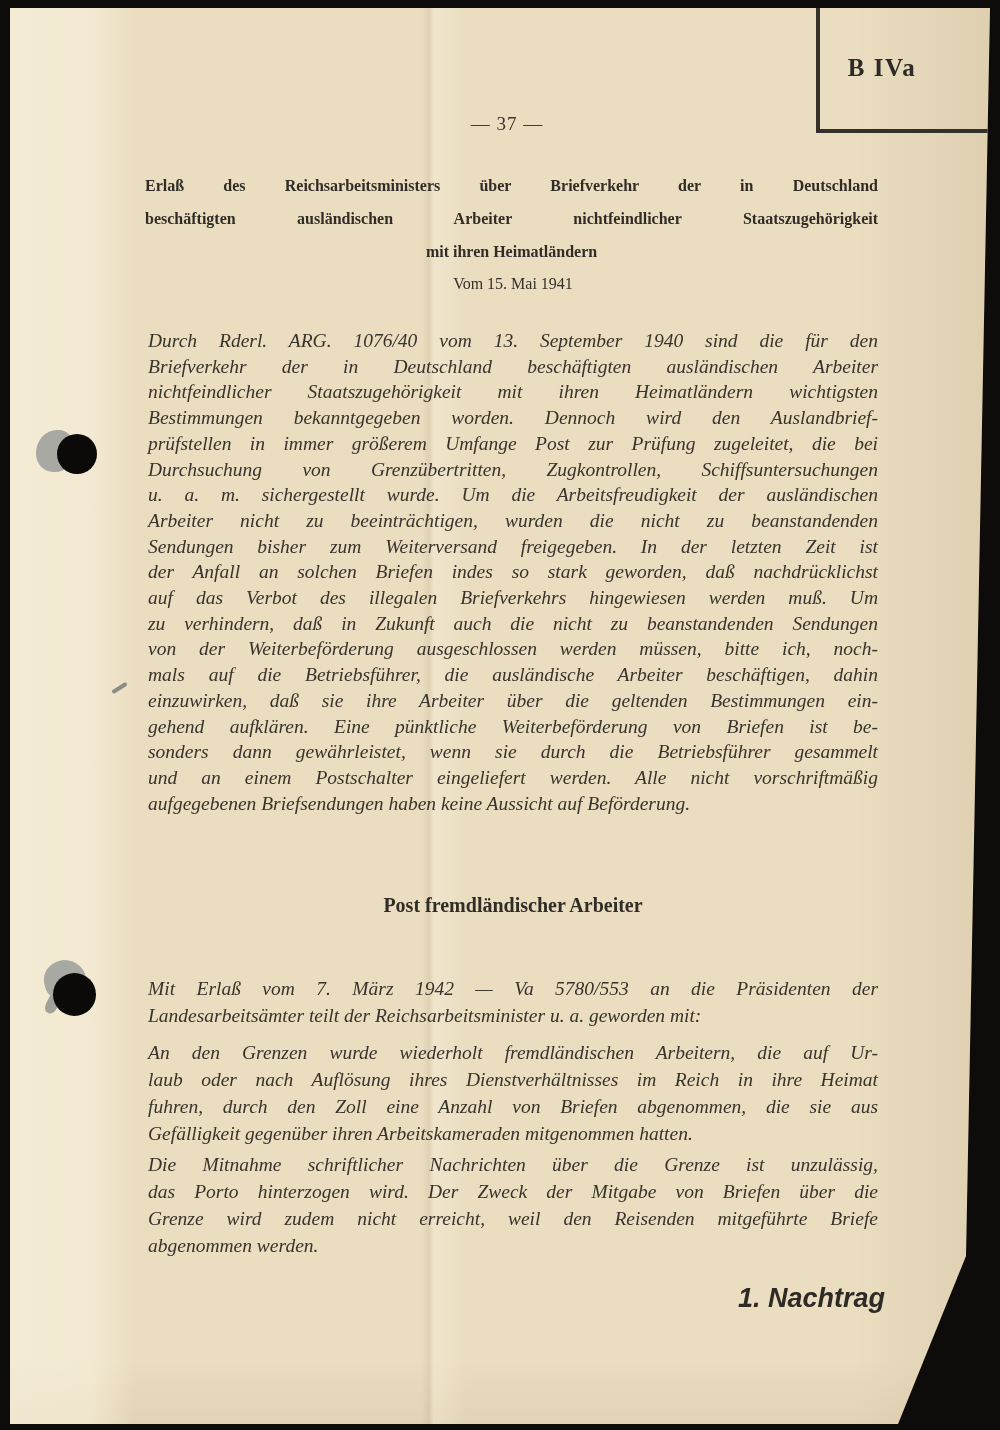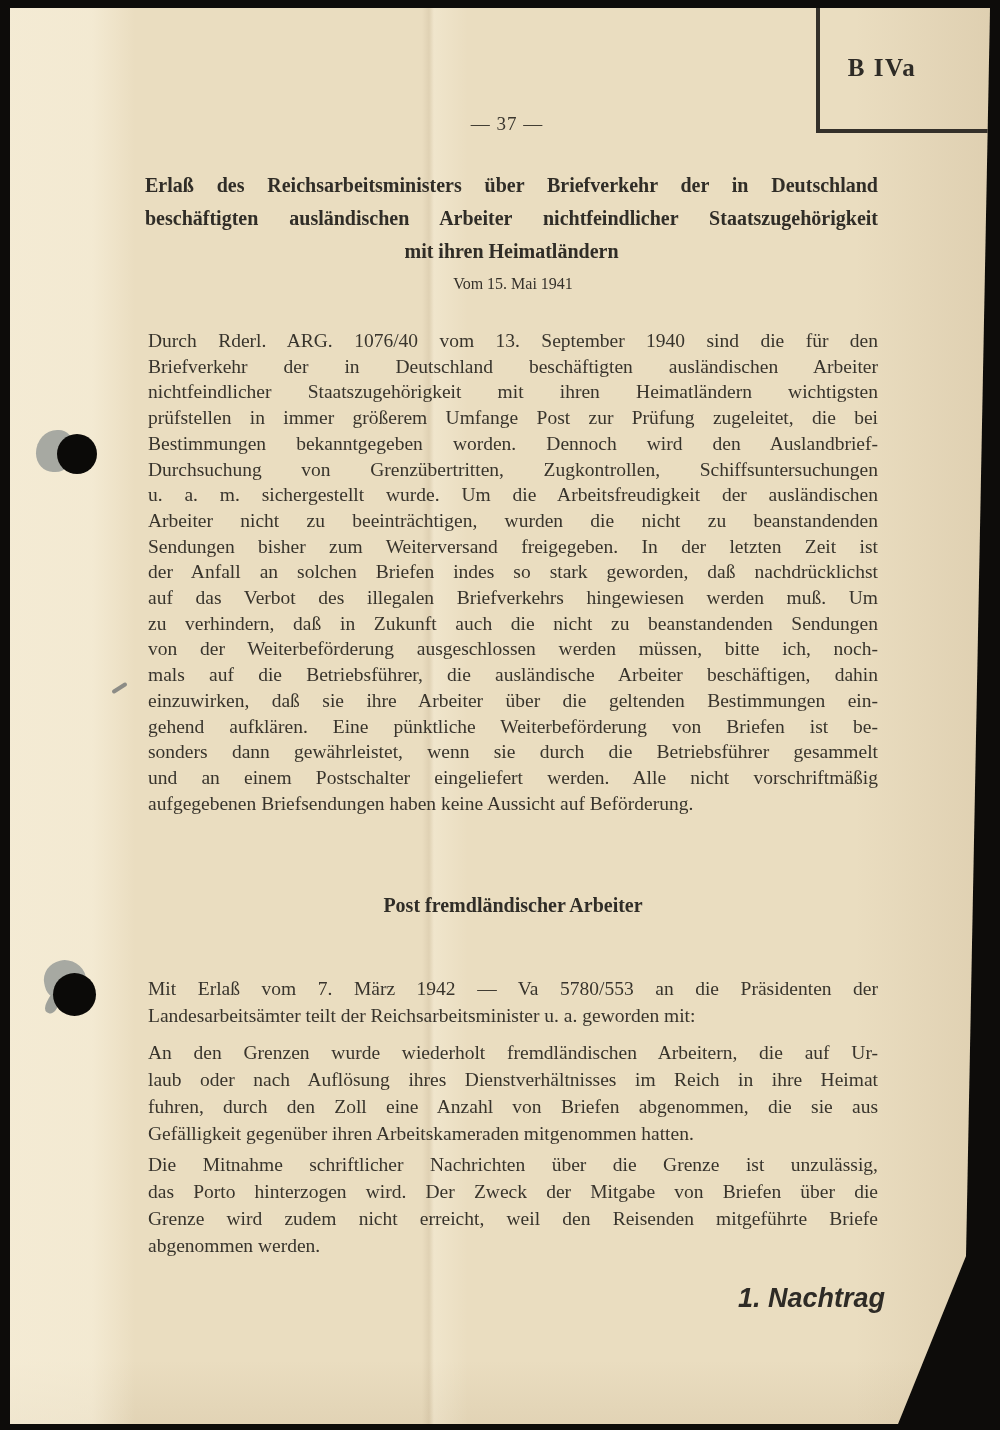--- a/index.html
+++ b/index.html
@@ -38,36 +38,37 @@
   .page-number {
     position: absolute;
     left: 148px; top: 113px; width: 718px;
     text-align: center;
     font-size: 19px; letter-spacing: 1px;
     color: #3a362e;
   }
   .doc-title {
     position: absolute;
     left: 145px; top: 169px; width: 733px;
-    font-weight: bold; font-size: 20px; line-height: 33px;
+    font-weight: bold; font-size: 16px; line-height: 33px;
     color: #302d27;
   }
   .doc-title .line { text-align-last: justify; }
   .doc-title .line:last-child { text-align: center; text-align-last: center; }
   .date-line {
     position: absolute;
     left: 148px; top: 275px; width: 730px;
     text-align: center; font-size: 16px;
     color: #35312a;
   }
   .para {
     position: absolute;
     left: 148px; width: 730px;
     font-size: 19.5px;
     color: #38342c;
+    font-style: italic;
   }
   .para .line { text-align-last: justify; }
   .para .line:last-child { text-align-last: left; }
   .p1 { top: 328px; line-height: 25.7px; }
   .p2 { top: 975px; line-height: 27px; }
   .p3 { top: 1039px; line-height: 27px; }
   .p4 { top: 1151px; line-height: 27px; }
   .section-heading {
     position: absolute;
     left: 148px; top: 894px; width: 730px;
@@ -122,22 +123,22 @@
         <div class="line">beschäftigten ausländischen Arbeiter nichtfeindlicher Staatszugehörigkeit</div>
         <div class="line">mit ihren Heimatländern</div>
       </div>
 
     <div class="date-line">Vom 15. Mai 1941</div>
 
     <div class="para p1">
         <div class="line">Durch Rderl. ARG. 1076/40 vom 13. September 1940 sind die für den</div>
         <div class="line">Briefverkehr der in Deutschland beschäftigten ausländischen Arbeiter</div>
         <div class="line">nichtfeindlicher Staatszugehörigkeit mit ihren Heimatländern wichtigsten</div>
+        <div class="line">Bestimmungen bekanntgegeben worden. Dennoch wird den Auslandbrief-</div>
         <div class="line">prüfstellen in immer größerem Umfange Post zur Prüfung zugeleitet, die bei</div>
-        <div class="line">Bestimmungen bekanntgegeben worden. Dennoch wird den Auslandbrief-</div>
         <div class="line">Durchsuchung von Grenzübertritten, Zugkontrollen, Schiffsuntersuchungen</div>
         <div class="line">u. a. m. sichergestellt wurde. Um die Arbeitsfreudigkeit der ausländischen</div>
         <div class="line">Arbeiter nicht zu beeinträchtigen, wurden die nicht zu beanstandenden</div>
         <div class="line">Sendungen bisher zum Weiterversand freigegeben. In der letzten Zeit ist</div>
         <div class="line">der Anfall an solchen Briefen indes so stark geworden, daß nachdrücklichst</div>
         <div class="line">auf das Verbot des illegalen Briefverkehrs hingewiesen werden muß. Um</div>
         <div class="line">zu verhindern, daß in Zukunft auch die nicht zu beanstandenden Sendungen</div>
         <div class="line">von der Weiterbeförderung ausgeschlossen werden müssen, bitte ich, noch-</div>
         <div class="line">mals auf die Betriebsführer, die ausländische Arbeiter beschäftigen, dahin</div>
         <div class="line">einzuwirken, daß sie ihre Arbeiter über die geltenden Bestimmungen ein-</div>

